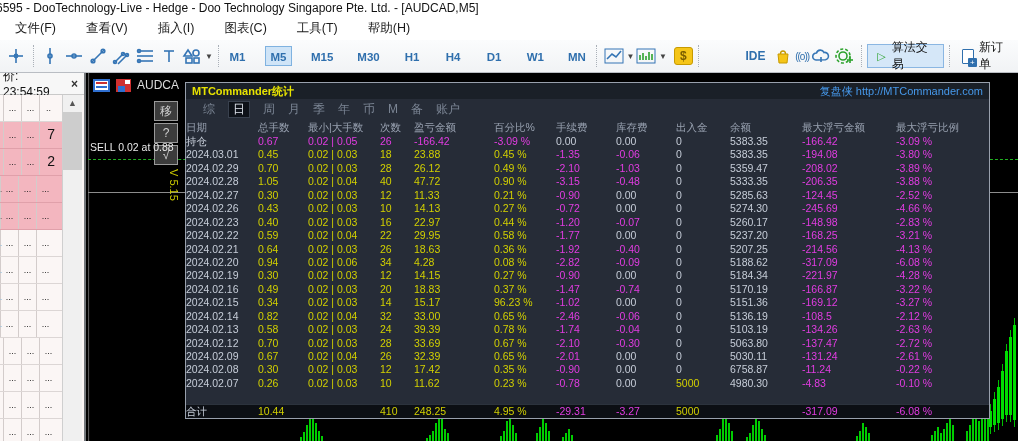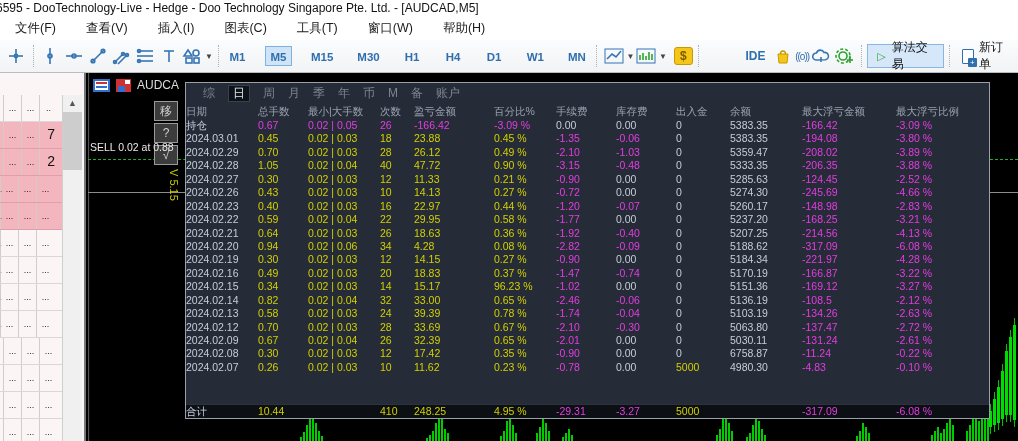--- a/index.html
+++ b/index.html
@@ -100,21 +100,20 @@
 <div id="titlebar">
   <span class="ttext">6595 - DooTechnology-Live - Hedge - Doo Technology Singapore Pte. Ltd. - [AUDCAD,M5]</span>
 </div>
 
 <div id="menubar">
     <span class="menu-item">文件(F)</span>
     <span class="menu-item">查看(V)</span>
     <span class="menu-item">插入(I)</span>
     <span class="menu-item">图表(C)</span>
     <span class="menu-item">工具(T)</span>
-    <span class="menu-item">窗口(W)</span>
     <span class="menu-item">帮助(H)</span>
   </div>
 
 <div id="toolbar">
   <span class="tool">
       <svg width="18" height="18">
         <line x1="9" y1="2" x2="9" y2="16"></line>
         <line x1="2" y1="9" x2="16" y2="9"></line>
         <circle cx="9" cy="9" r="1.6"></circle>
       </svg>
@@ -236,20 +235,24 @@
   <span class="tsep"></span>
   <span class="neworder-btn">
     <span class="page-ico">
         <span>+</span>
       </span>
     <span>新订单</span>
   </span>
 </div>
 
 <div id="market-watch">
+  <div id="mw-header">
+    <span>价: 23:54:59</span>
+    <span id="mw-close">×</span>
+  </div>
   <div id="mw-rows">
       <div class="mwrow">
         <span class="mwc">...</span>
         <span class="mwc">...</span>
         <span class="mwc">..</span>
       </div>
       <div class="mwrow pink">
         <span class="mwc">...</span>
         <span class="mwc">...</span>
         <span class="mwc bignum">7</span>
@@ -423,20 +426,24 @@
       <div class="cwick" style="left: 918px; top: 271px; height: 78px;"></div>
       <div class="cbody" style="left: 917px; top: 278px; height: 64px;"></div>
       <div class="cwick" style="left: 922px; top: 257px; height: 92px;"></div>
       <div class="cbody" style="left: 921px; top: 264px; height: 78px;"></div>
       <div class="cwick" style="left: 926px; top: 245px; height: 109px;"></div>
       <div class="cbody" style="left: 925px; top: 252px; height: 95px;"></div>
     </div>
 </div>
 
 <div id="stats-panel">
+  <div id="stats-titlebar">
+    <span id="stats-title">MTCommander统计</span>
+    <span id="stats-brand">复盘侠 http://MTCommander.com</span>
+  </div>
   <div id="stats-tabs">
       <span class="stat-tab">综</span>
       <span class="stat-tab active">日</span>
       <span class="stat-tab">周</span>
       <span class="stat-tab">月</span>
       <span class="stat-tab">季</span>
       <span class="stat-tab">年</span>
       <span class="stat-tab">币</span>
       <span class="stat-tab">M</span>
       <span class="stat-tab">备</span>

